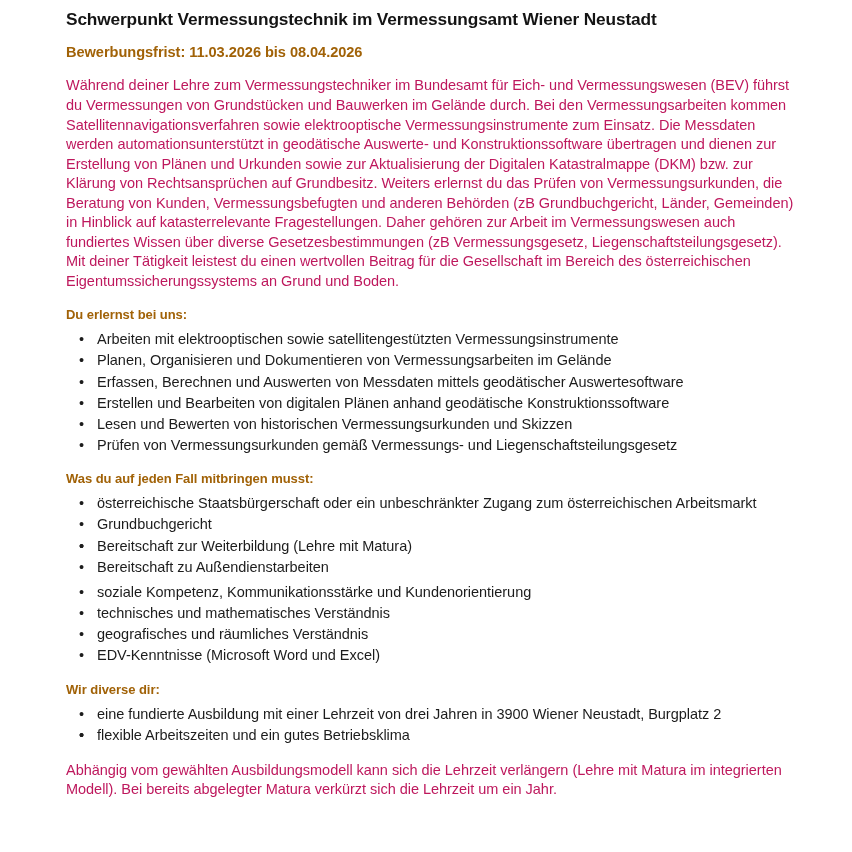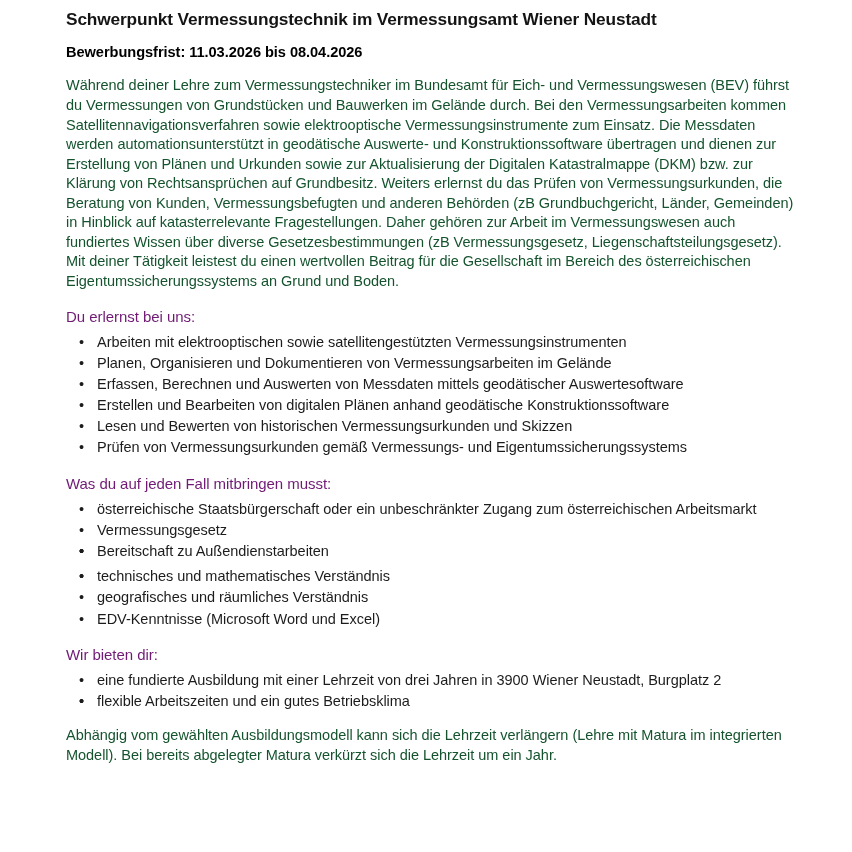--- a/index.html
+++ b/index.html
@@ -30,40 +30,40 @@
     letter-spacing: -0.15px;
     margin: 4px 0 0 0;
     color: #141414;
   }
   .deadline {
     font-size: 14.6px;
     font-weight: bold;
     line-height: 1.30;
     letter-spacing: -0.05px;
     margin: 13px 0 0 0;
-    color: #000000;
+    color: #a16207;
   }
   .para {
     font-size: 14.5px;
     line-height: 19.55px;
     margin: 14px 0 0 0;
     text-align: left;
     letter-spacing: -0.03px;
-    color: #14532d;
+    color: #be185d;
   }
   .section {
     margin: 0;
   }
   .section-heading {
-    font-size: 15px;
-    font-weight: normal;
+    font-size: 13px;
+    font-weight: bold;
     line-height: 1.30;
     margin: 16px 0 0 0;
     letter-spacing: -0.05px;
-    color: #701a75;
+    color: #a16207;
   }
   ul.bullets {
     list-style: none;
     margin: 6px 0 0 0;
     padding: 0;
   }
   ul.bullets li {
     position: relative;
     font-size: 14.5px;
     line-height: 19.6px;
@@ -95,48 +95,48 @@
   <h1 class="doc-title">Schwerpunkt Vermessungstechnik im Vermessungsamt Wiener Neustadt</h1>
 
   <p class="deadline">Bewerbungsfrist: 11.03.2026 bis 08.04.2026</p>
 
   <p class="para">Während deiner Lehre zum Vermessungstechniker im Bundesamt für Eich- und Vermessungswesen (BEV) führst du Vermessungen von Grundstücken und Bauwerken im Gelände durch. Bei den Vermessungsarbeiten kommen Satellitennavigationsverfahren sowie elektrooptische Vermessungsinstrumente zum Einsatz. Die Messdaten werden automationsunterstützt in geodätische Auswerte- und Konstruktionssoftware übertragen und dienen zur Erstellung von Plänen und Urkunden sowie zur Aktualisierung der Digitalen Katastralmappe (DKM) bzw. zur Klärung von Rechtsansprüchen auf Grundbesitz. Weiters erlernst du das Prüfen von Vermessungsurkunden, die Beratung von Kunden, Vermessungsbefugten und anderen Behörden (zB Grundbuchgericht, Länder, Gemeinden) in Hinblick auf katasterrelevante Fragestellungen. Daher gehören zur Arbeit im Vermessungswesen auch fundiertes Wissen über diverse Gesetzesbestimmungen (zB Vermessungsgesetz, Liegenschaftsteilungsgesetz). Mit deiner Tätigkeit leistest du einen wertvollen Beitrag für die Gesellschaft im Bereich des österreichischen Eigentumssicherungssystems an Grund und Boden.</p>
 
   <div id="sections-container">
       <div class="section">
         <p class="section-heading">Du erlernst bei uns:</p>
         <ul class="bullets">
-          <li><span class="bullet-dot">•</span><span>Arbeiten mit elektrooptischen sowie satellitengestützten Vermessungsinstrumenten</span></li>
+          <li><span class="bullet-dot">•</span><span>Arbeiten mit elektrooptischen sowie satellitengestützten Vermessungsinstrumente</span></li>
           <li><span class="bullet-dot">•</span><span>Planen, Organisieren und Dokumentieren von Vermessungsarbeiten im Gelände</span></li>
           <li><span class="bullet-dot">•</span><span>Erfassen, Berechnen und Auswerten von Messdaten mittels geodätischer Auswertesoftware</span></li>
           <li><span class="bullet-dot">•</span><span>Erstellen und Bearbeiten von digitalen Plänen anhand geodätische Konstruktionssoftware</span></li>
           <li><span class="bullet-dot">•</span><span>Lesen und Bewerten von historischen Vermessungsurkunden und Skizzen</span></li>
-          <li><span class="bullet-dot">•</span><span>Prüfen von Vermessungsurkunden gemäß Vermessungs- und Eigentumssicherungssystems</span></li>
+          <li><span class="bullet-dot">•</span><span>Prüfen von Vermessungsurkunden gemäß Vermessungs- und Liegenschaftsteilungsgesetz</span></li>
         </ul>
       </div>
       <div class="section">
         <p class="section-heading">Was du auf jeden Fall mitbringen musst:</p>
         <ul class="bullets">
           <li><span class="bullet-dot">•</span><span>österreichische Staatsbürgerschaft oder ein unbeschränkter Zugang zum österreichischen Arbeitsmarkt</span></li>
-          <li><span class="bullet-dot">•</span><span>Vermessungsgesetz</span></li>
+          <li><span class="bullet-dot">•</span><span>Grundbuchgericht</span></li>
           <li><span class="bullet-dot">•</span></li>
-          <li><span class="bullet-dot">•</span></li>
+          <li><span class="bullet-dot">•</span><span>Bereitschaft zur Weiterbildung (Lehre mit Matura)</span></li>
           <li><span class="bullet-dot">•</span><span>Bereitschaft zu Außendienstarbeiten</span></li>
         </ul>
       </div>
       <div class="section">
         <ul class="bullets">
-          <li><span class="bullet-dot">•</span></li>
+          <li><span class="bullet-dot">•</span><span>soziale Kompetenz, Kommunikationsstärke und Kundenorientierung</span></li>
           <li><span class="bullet-dot">•</span><span>technisches und mathematisches Verständnis</span></li>
           <li><span class="bullet-dot">•</span><span>geografisches und räumliches Verständnis</span></li>
           <li><span class="bullet-dot">•</span><span>EDV-Kenntnisse (Microsoft Word und Excel)</span></li>
         </ul>
       </div>
       <div class="section">
-        <p class="section-heading">Wir bieten dir:</p>
+        <p class="section-heading">Wir diverse dir:</p>
         <ul class="bullets">
           <li><span class="bullet-dot">•</span><span>eine fundierte Ausbildung mit einer Lehrzeit von drei Jahren in 3900 Wiener Neustadt, Burgplatz 2</span></li>
           <li><span class="bullet-dot">•</span></li>
           <li><span class="bullet-dot">•</span><span>flexible Arbeitszeiten und ein gutes Betriebsklima</span></li>
         </ul>
       </div>
     </div>
 
   <div class="closing-block" id="closing-container">
       <p class="para">Abhängig vom gewählten Ausbildungsmodell kann sich die Lehrzeit verlängern (Lehre mit Matura im integrierten Modell). Bei bereits abgelegter Matura verkürzt sich die Lehrzeit um ein Jahr.</p>

